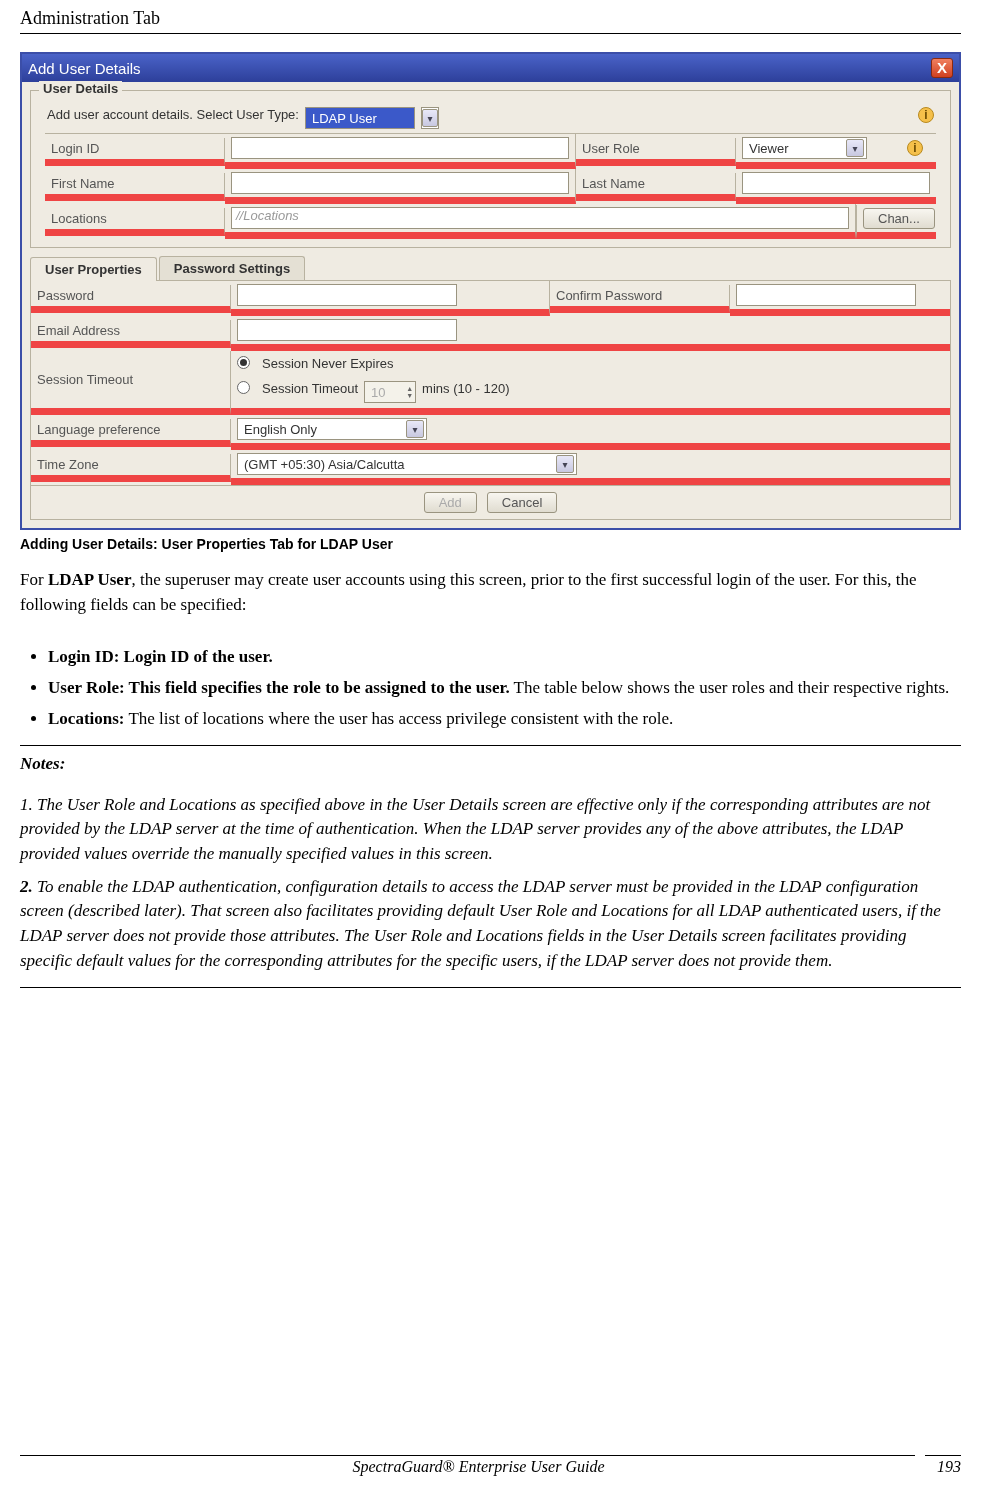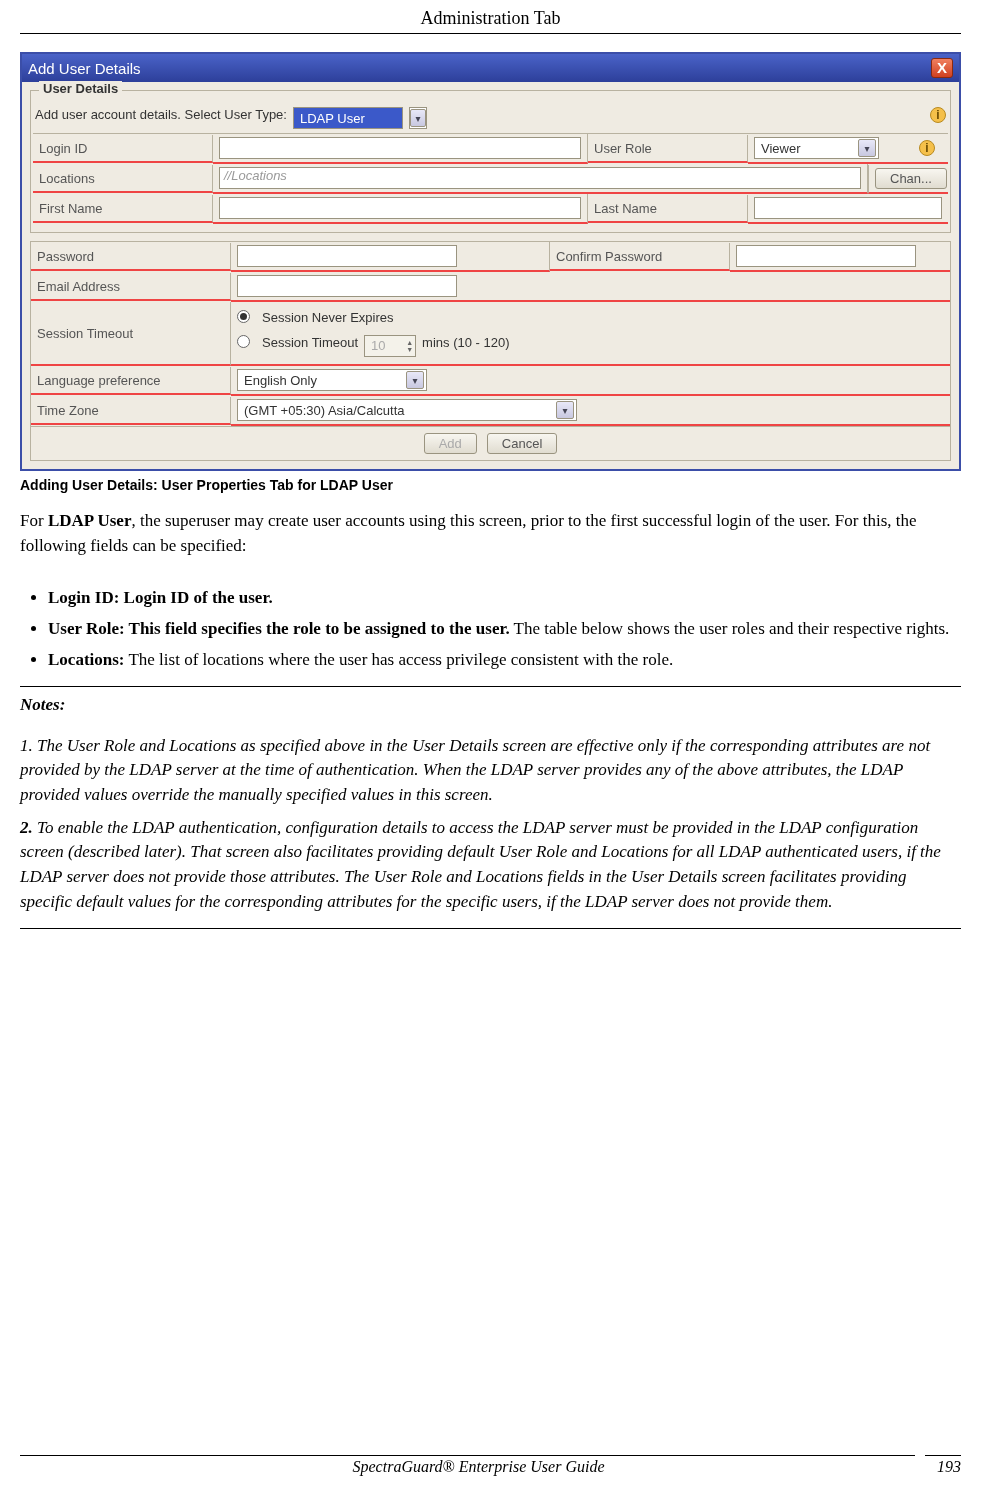--- a/index.html
+++ b/index.html
@@ -10,21 +10,21 @@
     background: #fff;
     width: 981px;
   }
   .page {
     width: 981px;
     min-height: 1494px;
     padding: 0 20px;
     position: relative;
   }
   .page-header {
-    text-align: center;
+    text-align: left;
     font-size: 18px;
     padding: 8px 0 2px;
   }
   .hr { border: none; border-top: 1px solid #000; margin: 2px 0 18px; }
 
   
   .dialog {
     border: 2px solid #3b4ea8;
     background: #efebe2;
     font-family: Tahoma, Verdana, sans-serif;
@@ -49,21 +49,21 @@
     text-align: center;
     line-height: 18px;
     font-weight: bold;
     border-radius: 3px;
   }
   .panel {
     margin: 8px;
     border: 1px solid #b8b2a0;
     background: #efebe2;
     position: relative;
-    padding: 12px 2px 8px;
+    padding: 12px 14px 8px;
   }
   .panel-label-out {
     position: absolute;
     top: -10px;
     left: 8px;
     background: #efebe2;
     padding: 0 4px;
     font-weight: bold;
     color: #333;
   }
@@ -105,21 +105,21 @@
   }
   .input {
     background: #fff; border: 1px solid #9a9480; height: 22px; padding: 0 4px; color: #888;
   }
   .input.placeholder { color: #999; font-style: italic; }
   .grid {
     border-top: 1px solid #b8b2a0;
   }
   .grow { display: flex; align-items: center; }
   .cell {
-    border-bottom: 2px solid #ef4444;
+    border-bottom: 7px solid #ef4444;
     border-right: 1px solid #b8b2a0;
     padding: 3px 6px;
     display: flex; align-items: center;
     min-height: 28px;
   }
   .cell:last-child { border-right: none; }
   .lbl { width: 180px; flex: none; color: #555; }
   .btn {
     display: inline-block;
     background: linear-gradient(#f8f6f0, #e0dcd0);
@@ -227,41 +227,45 @@
           <div class="cell lbl" style="width:160px">User Role</div>
           <div class="cell" style="width:200px">
             <span class="select" style="width:125px">
               <span>Viewer</span>
               <span class="chev">▾</span>
             </span>
             <span class="info-icon" style="margin-left:40px">i</span>
           </div>
         </div>
         <div class="grow">
-          <div class="cell lbl">Locations</div>
-          <div class="cell" style="flex:1">
-              <div class="input placeholder" style="width:100%">//Locations</div>
-            </div>
-          <div class="cell" style="width:80px;border-left:1px solid #b8b2a0">
-            <span class="btn">Chan...</span>
-          </div>
-        </div>
-        <div class="grow">
           <div class="cell lbl">First Name</div>
           <div class="cell" style="flex:1">
               <div class="input" style="width:100%"></div>
             </div>
           <div class="cell lbl" style="width:160px">Last Name</div>
           <div class="cell" style="width:200px">
               <div class="input" style="width:100%"></div>
             </div>
         </div>
-      </div>
-    </div>
-
+        <div class="grow">
+          <div class="cell lbl">Locations</div>
+          <div class="cell" style="flex:1">
+              <div class="input placeholder" style="width:100%">//Locations</div>
+            </div>
+          <div class="cell" style="width:80px;border-left:1px solid #b8b2a0">
+            <span class="btn">Chan...</span>
+          </div>
+        </div>
+      </div>
+    </div>
+
+    <div class="tabs">
+      <div class="tab active">User Properties</div>
+      <div class="tab inactive">Password Settings</div>
+    </div>
     <div class="tab-content">
       <div class="grow">
         <div class="cell lbl" style="width:200px">Password</div>
         <div class="cell" style="flex:1">
             <div class="input" style="width:220px"></div>
           </div>
         <div class="cell lbl" style="width:180px">Confirm Password</div>
         <div class="cell" style="width:220px">
             <div class="input" style="width:180px"></div>
           </div>

